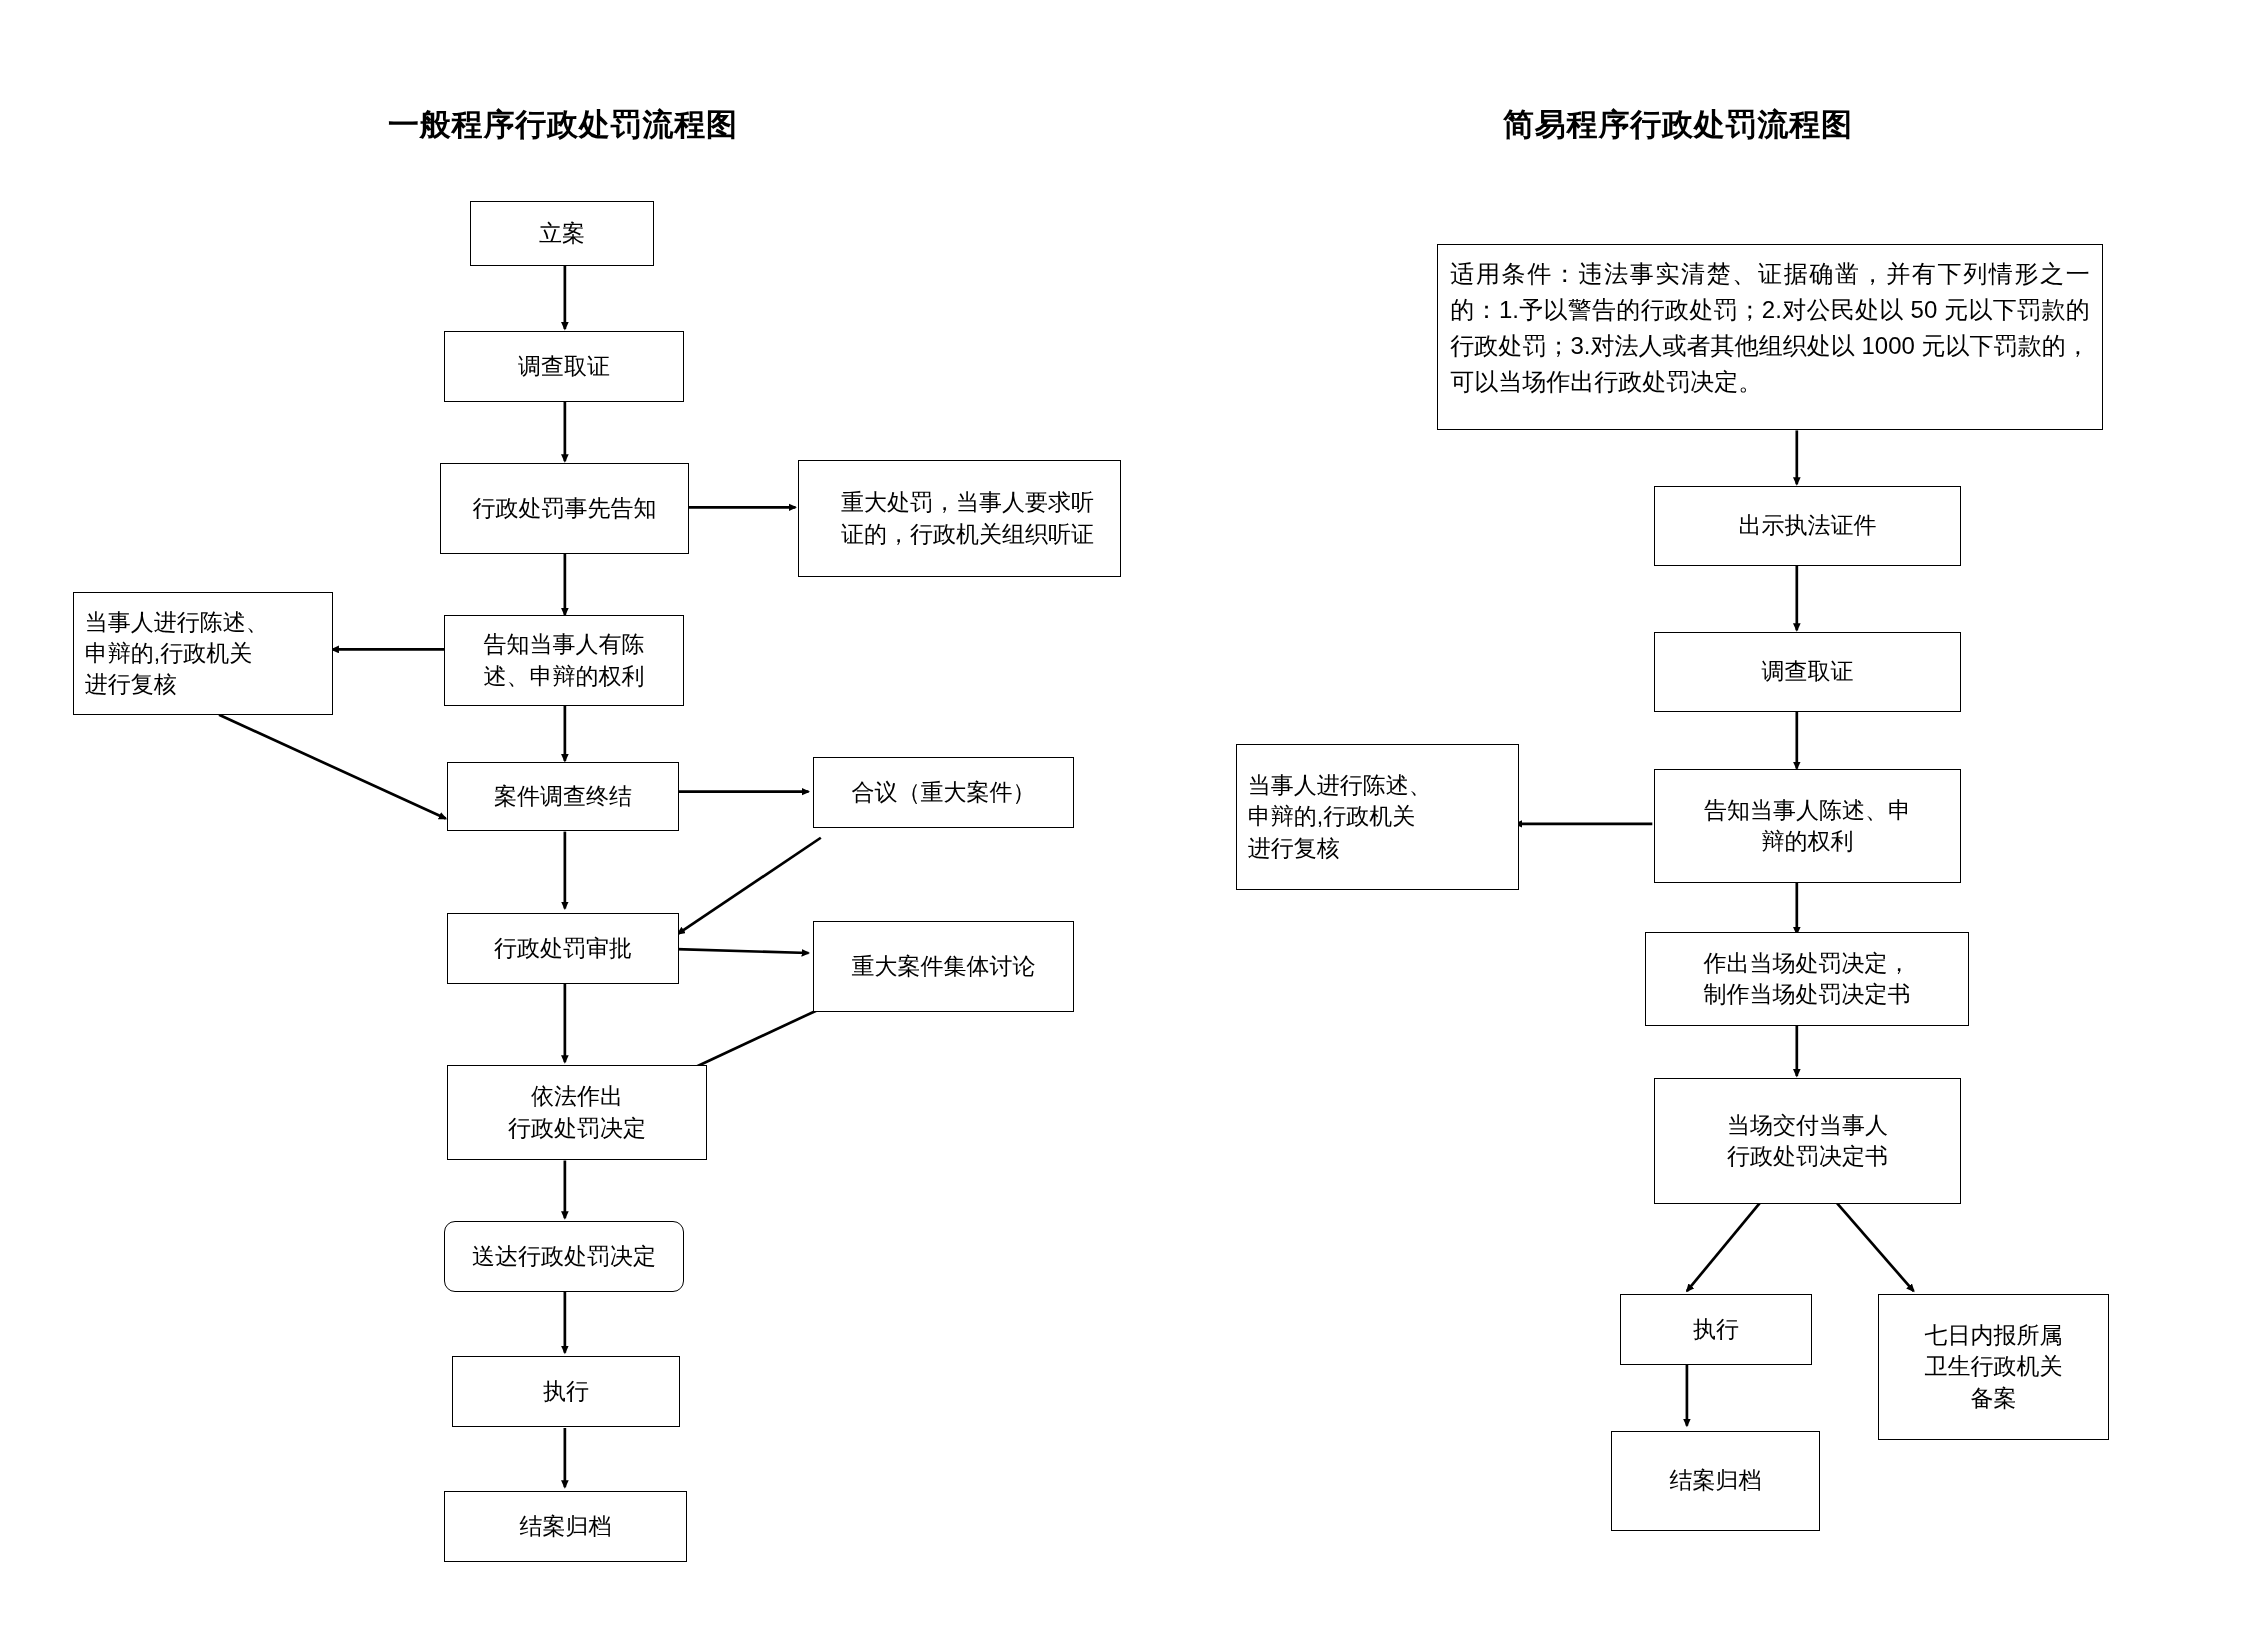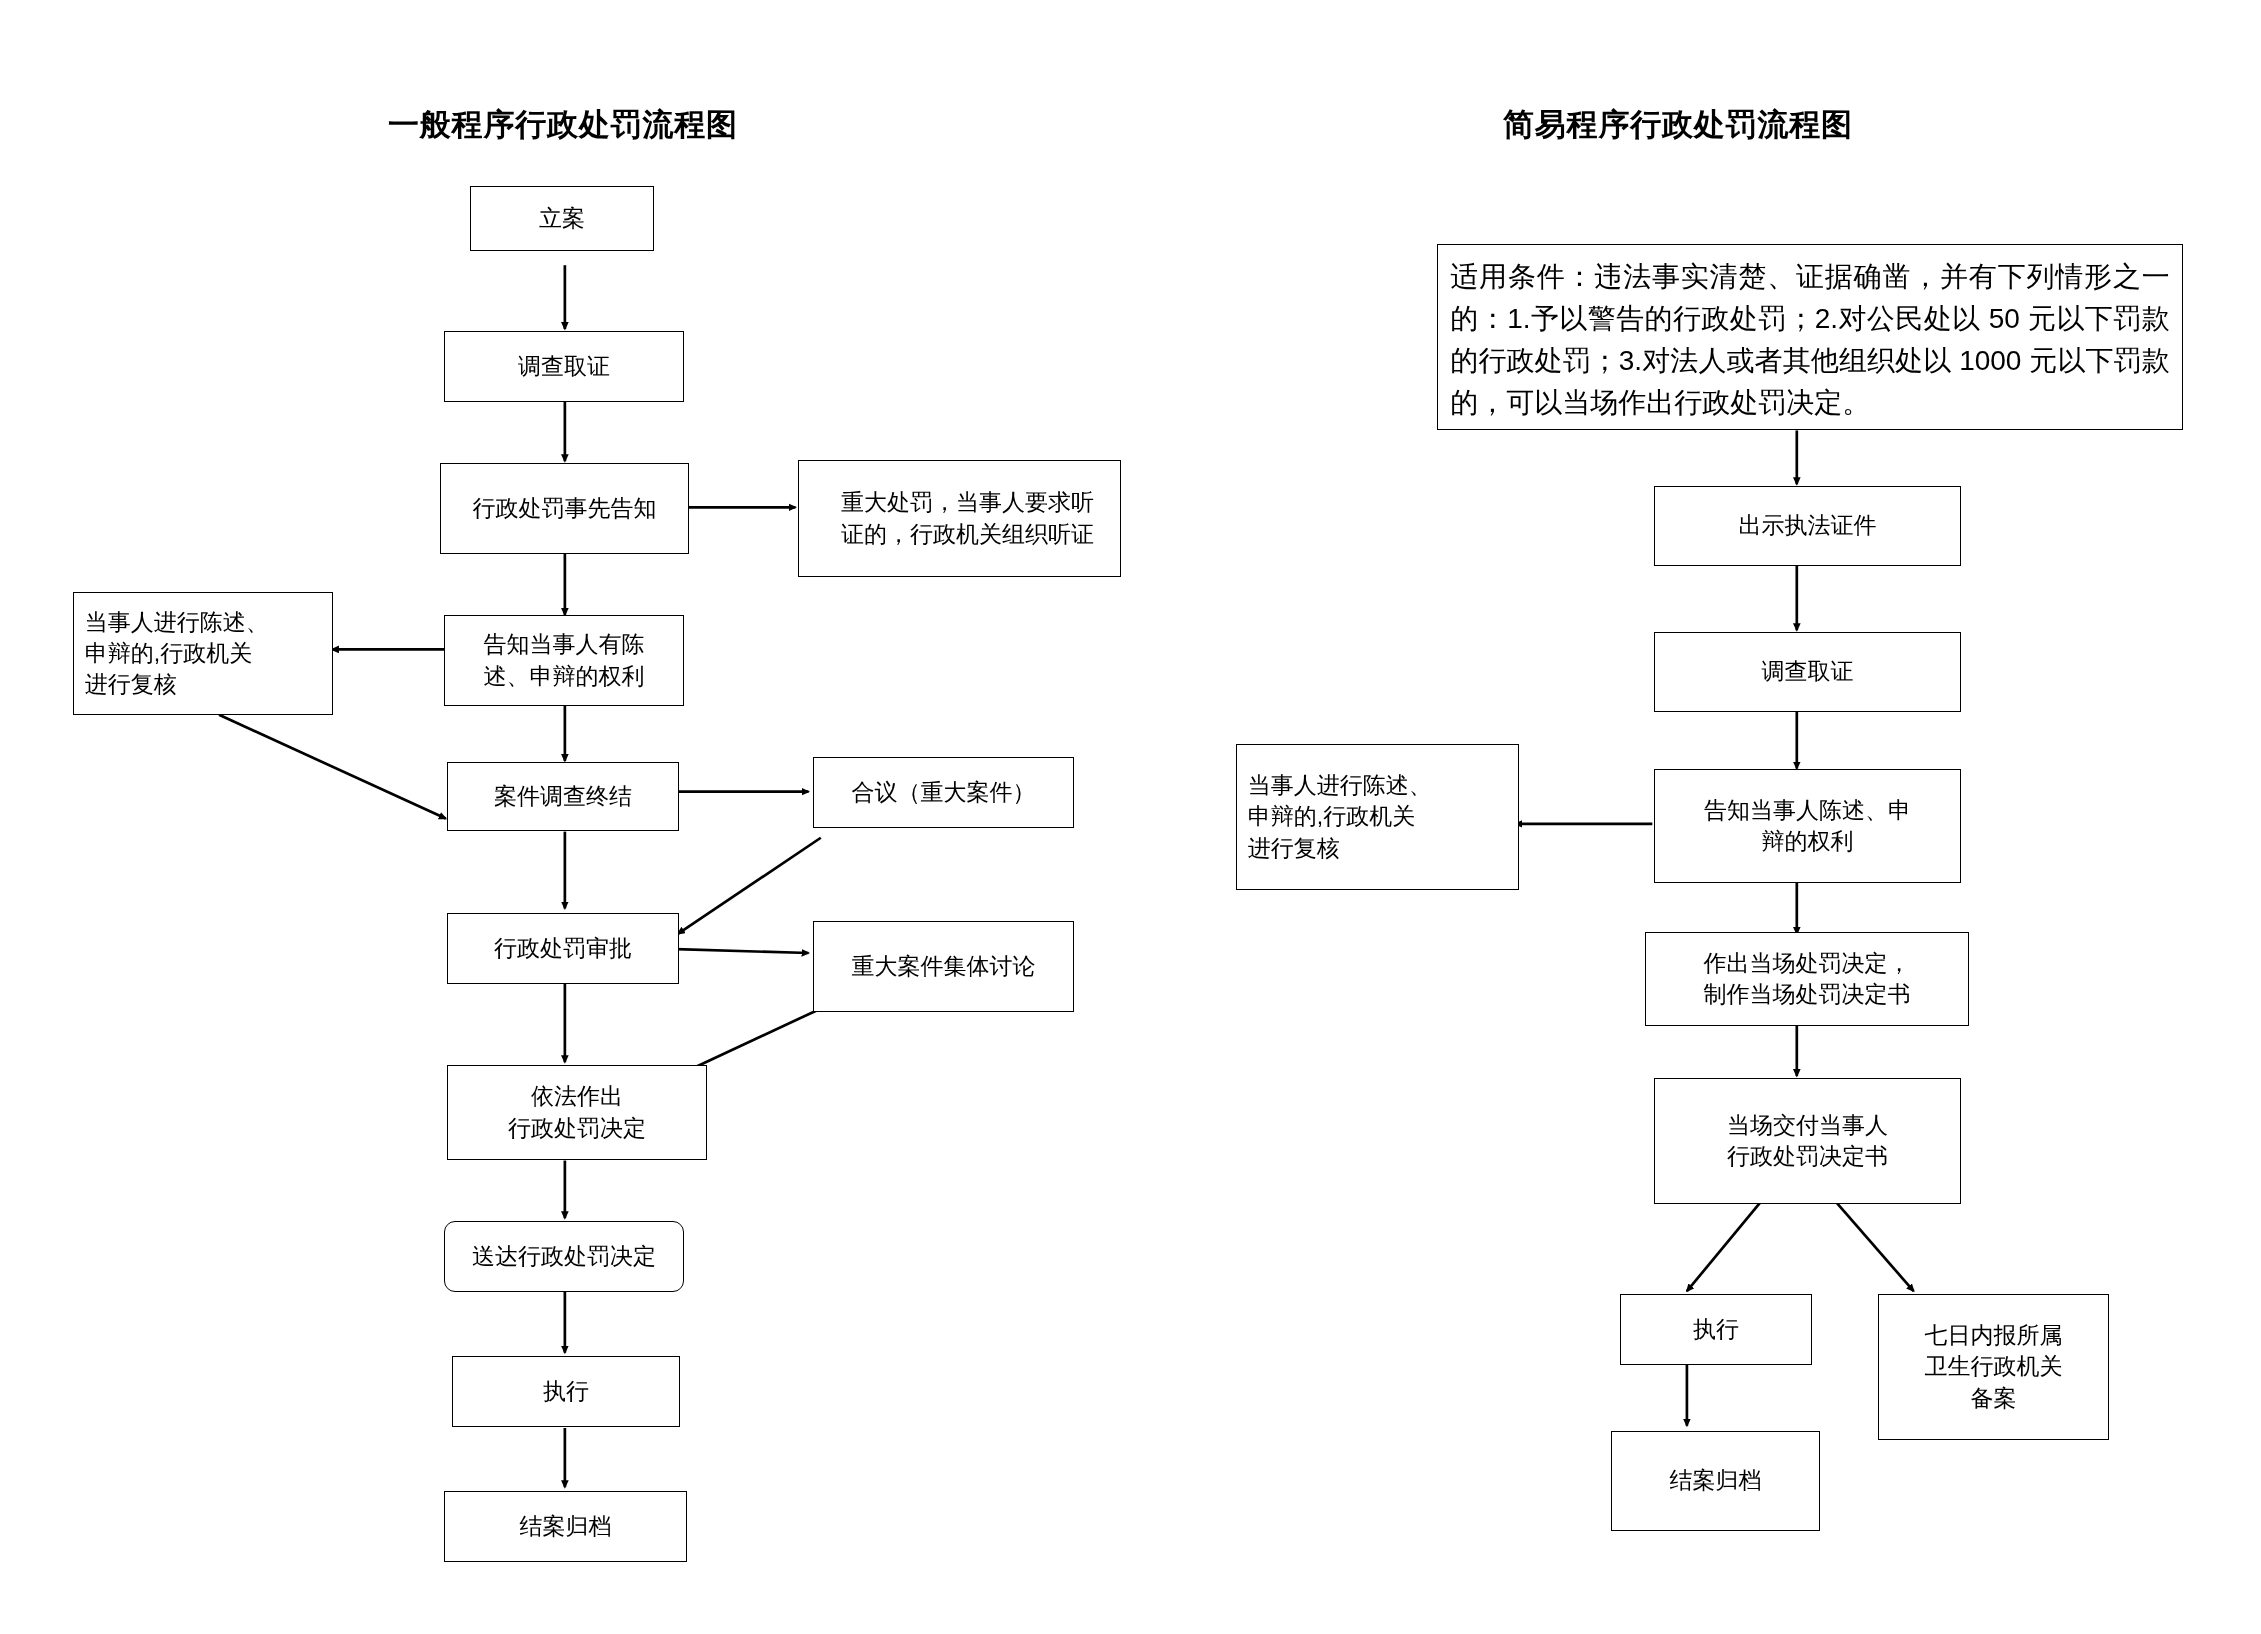--- a/index.html
+++ b/index.html
@@ -116,21 +116,21 @@
       <line x1="2150" y1="1072" x2="1972" y2="1072"></line>
 
       <line x1="2290" y1="1565" x2="2195" y2="1680"></line>
 
       <line x1="2390" y1="1565" x2="2490" y2="1680"></line>
 
       <line x1="2195" y1="1775" x2="2195" y2="1855"></line>
     </g>
   </svg>
 
-  <div class="node" style="left:470px; top:186px; width:184px; height:65px;">
+  <div class="node" style="left:470px; top:201px; width:184px; height:65px;">
     <span class="inner">立案</span>
   </div>
 
   <div class="node" style="left:444px; top:331px; width:240px; height:71px;">
     <span class="inner">调查取证</span>
   </div>
 
   <div class="node" style="left:440px; top:463px; width:249px; height:91px;">
     <span class="inner">行政处罚事先告知</span>
   </div>
@@ -177,21 +177,21 @@
   </div>
 
   <div class="node" style="left:452px; top:1356px; width:228px; height:71px;">
     <span class="inner">执行</span>
   </div>
 
   <div class="node" style="left:444px; top:1491px; width:243px; height:71px;">
     <span class="inner">结案归档</span>
   </div>
 
-  <div class="node justified" style="left:1437px; top:244px; width:746px; height:186px; font-size:28px;">
+  <div class="node justified" style="left:1437px; top:244px; width:666px; height:186px; font-size:24px;">
     <span class="inner">适用条件：违法事实清楚、证据确凿，并有下列情形之一的：1.予以警告的行政处罚；2.对公民处以 50 元以下罚款的行政处罚；3.对法人或者其他组织处以 1000 元以下罚款的，可以当场作出行政处罚决定。</span>
   </div>
 
   <div class="node" style="left:1654px; top:486px; width:307px; height:80px;">
     <span class="inner">出示执法证件</span>
   </div>
 
   <div class="node" style="left:1654px; top:632px; width:307px; height:80px;">
     <span class="inner">调查取证</span>
   </div>

